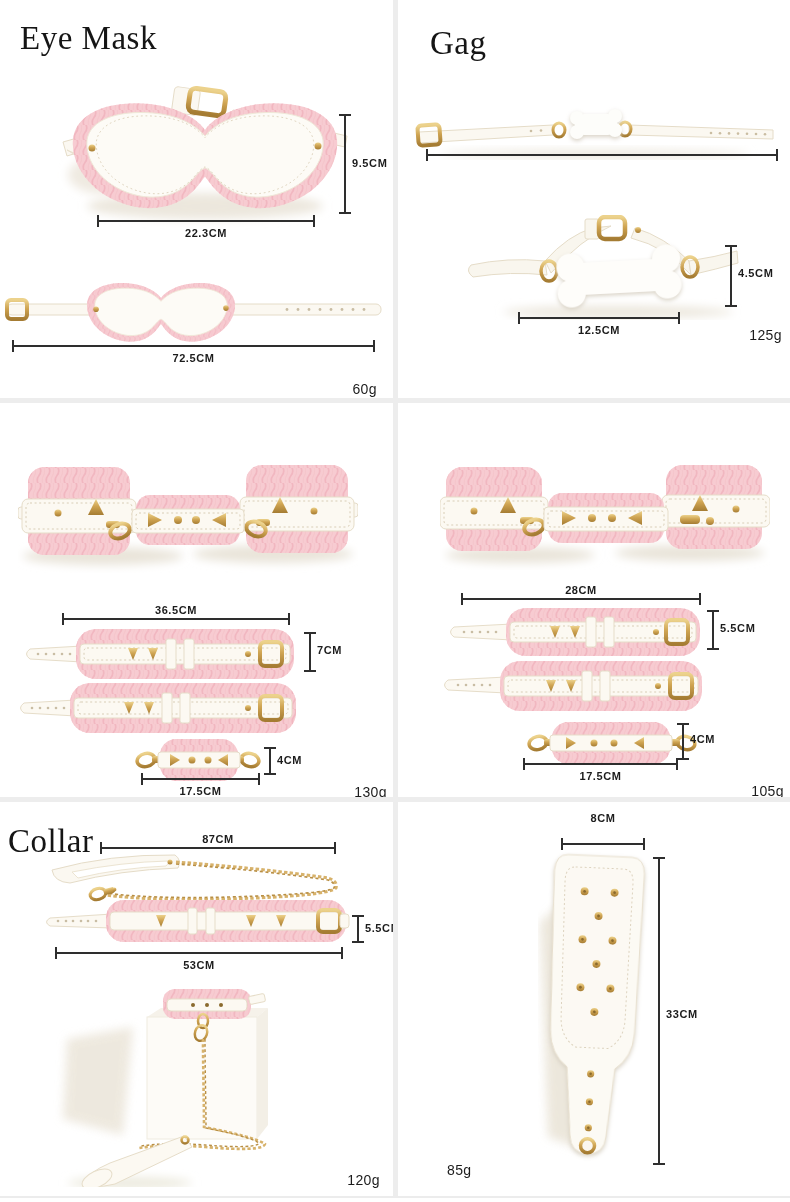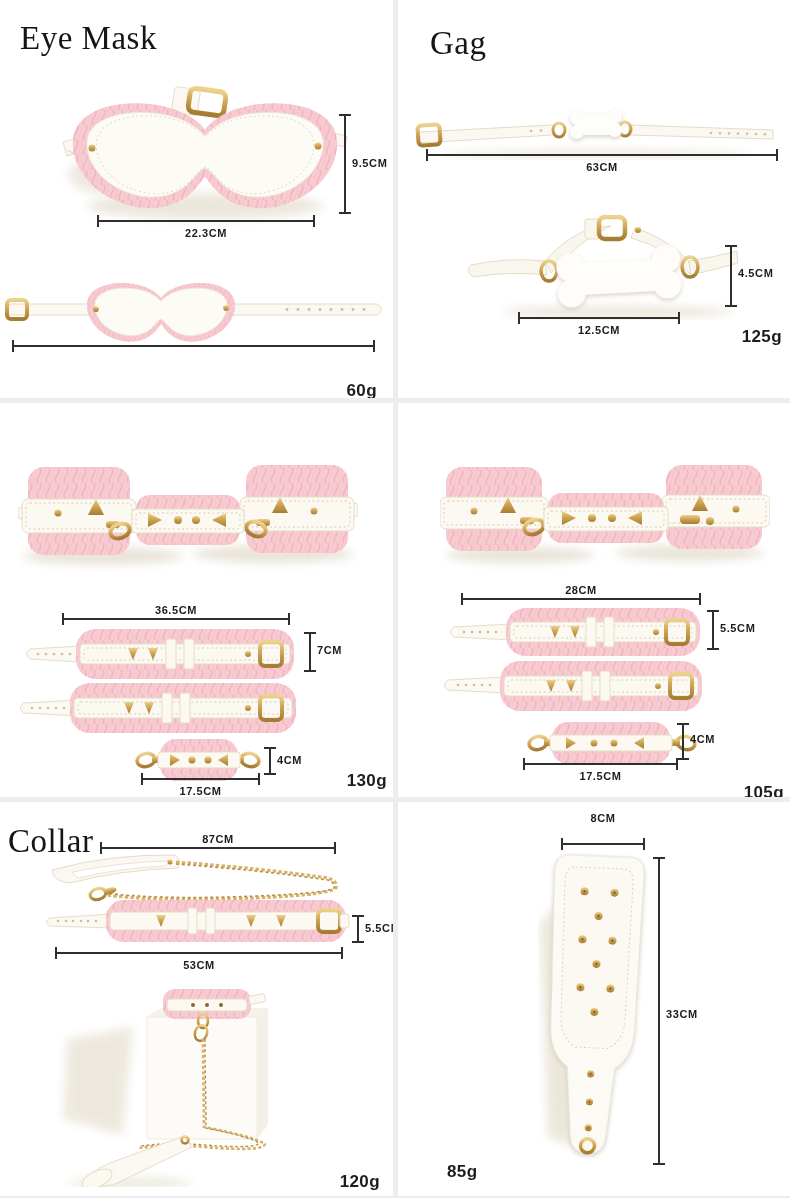--- a/index.html
+++ b/index.html
@@ -13,21 +13,21 @@
   .art{position:absolute;}
   .dimh{position:absolute;height:2px;background:#2e2e2e;z-index:4;}
   .dimh::before,.dimh::after{content:"";position:absolute;top:-5px;width:2px;height:12px;background:#2e2e2e;}
   .dimh::before{left:0}.dimh::after{right:0}
   .dimv{position:absolute;width:2px;background:#2e2e2e;z-index:4;}
   .dimv::before,.dimv::after{content:"";position:absolute;left:-5px;width:12px;height:2px;background:#2e2e2e;}
   .dimv::before{top:0}.dimv::after{bottom:0}
   .dimlab{position:absolute;font-size:11px;font-weight:bold;color:#1c1c1c;
           letter-spacing:.6px;white-space:nowrap;z-index:4;}
   .c{text-align:center;}
-  .weight{position:absolute;font-size:17px;font-weight:bold;color:#1c1c1c;letter-spacing:.4px;z-index:4;}
+  .weight{position:absolute;font-size:14px;font-weight:normal;color:#1c1c1c;letter-spacing:.4px;z-index:4;}
   .bottom-strip{position:absolute;left:0;top:1196px;width:790px;height:6px;background:#fff;
                 border-top:2px solid #ececec;box-sizing:border-box;}
 </style>
 </head>
 <body>
 
 <svg width="0" height="0" style="position:absolute" aria-hidden="true">
   <defs>
     <linearGradient id="gold" x1="0" y1="0" x2="0" y2="1">
       <stop offset="0" stop-color="#ecd28c"></stop>
@@ -106,20 +106,21 @@
         <circle cx="34" cy="70" r="5" fill="url(#gold)"></circle>
             <circle cx="266" cy="68" r="5" fill="url(#gold)"></circle>
       </g>
     </svg>
 
     <div class="dimv" style="left:344px;top:114px;height:100px"></div>
     <div class="dimlab" style="left:352px;top:157px">9.5CM</div>
     <div class="dimh" style="left:97px;top:220px;width:218px"></div>
     <div class="dimlab c" style="left:97px;top:227px;width:218px">22.3CM</div>
     <div class="dimh" style="left:12px;top:345px;width:363px"></div>
+    <div class="dimlab c" style="left:12px;top:352px;width:363px">72.5CM</div>
     <div class="weight" style="right:16px;top:381px">60g</div>
   </section>
 
   <section class="panel">
     <h2 class="title" style="left:32px;top:25px">Gag</h2>
 
     <svg class="art" style="left:15px;top:105px" width="365" height="55" viewBox="0 0 365 55">
       <ellipse cx="182" cy="49" rx="155" ry="4" fill="#ece7dd" filter="url(#blur5)"></ellipse>
       <g>
         <path d="M6,27 L140,20 L140,30 L6,38 Z" fill="#fbf8f1" stroke="#e5dcc8"></path>
@@ -170,21 +171,20 @@
       <g fill="#fefdfa" filter="url(#ds)" transform="rotate(-3 166 62)">
         <circle cx="118" cy="50" r="14"></circle>
             <circle cx="118" cy="76" r="14"></circle>
         <circle cx="214" cy="46" r="14"></circle>
             <circle cx="214" cy="72" r="14"></circle>
         <rect x="116" y="46" width="100" height="32" rx="15"></rect>
       </g>
     </svg>
 
     <div class="dimh" style="left:28px;top:154px;width:352px"></div>
-    <div class="dimlab c" style="left:28px;top:161px;width:352px">63CM</div>
     <div class="dimv" style="left:332px;top:245px;height:62px"></div>
     <div class="dimlab" style="left:340px;top:267px">4.5CM</div>
     <div class="dimh" style="left:120px;top:317px;width:162px"></div>
     <div class="dimlab c" style="left:120px;top:324px;width:162px">12.5CM</div>
     <div class="weight" style="right:8px;top:327px">125g</div>
   </section>
 
   <section class="panel">
 
     <svg class="art" style="left:18px;top:50px" width="340" height="120" viewBox="0 0 340 120">
@@ -283,21 +283,21 @@
     </svg>
 
     <div class="dimh" style="left:62px;top:215px;width:228px"></div>
     <div class="dimlab c" style="left:62px;top:201px;width:228px">36.5CM</div>
     <div class="dimv" style="left:309px;top:229px;height:40px"></div>
     <div class="dimlab" style="left:317px;top:241px">7CM</div>
     <div class="dimv" style="left:269px;top:344px;height:28px"></div>
     <div class="dimlab" style="left:277px;top:351px">4CM</div>
     <div class="dimh" style="left:141px;top:375px;width:119px"></div>
     <div class="dimlab c" style="left:141px;top:382px;width:119px">17.5CM</div>
-    <div class="weight" style="right:6px;top:368px">130g</div>
+    <div class="weight" style="right:6px;top:381px">130g</div>
   </section>
 
   <section class="panel">
 
     <svg class="art" style="left:42px;top:52px" width="330" height="115" viewBox="0 0 330 115">
       <ellipse cx="80" cy="100" rx="75" ry="8" fill="#e9e4d9" filter="url(#blur5)"></ellipse>
       <ellipse cx="250" cy="98" rx="75" ry="8" fill="#e9e4d9" filter="url(#blur5)"></ellipse>
       <g>
         <rect x="6" y="12" width="96" height="84" rx="16" fill="#f7cbd1"></rect>
         <rect x="6" y="12" width="96" height="84" rx="16" fill="url(#ruf)"></rect>

